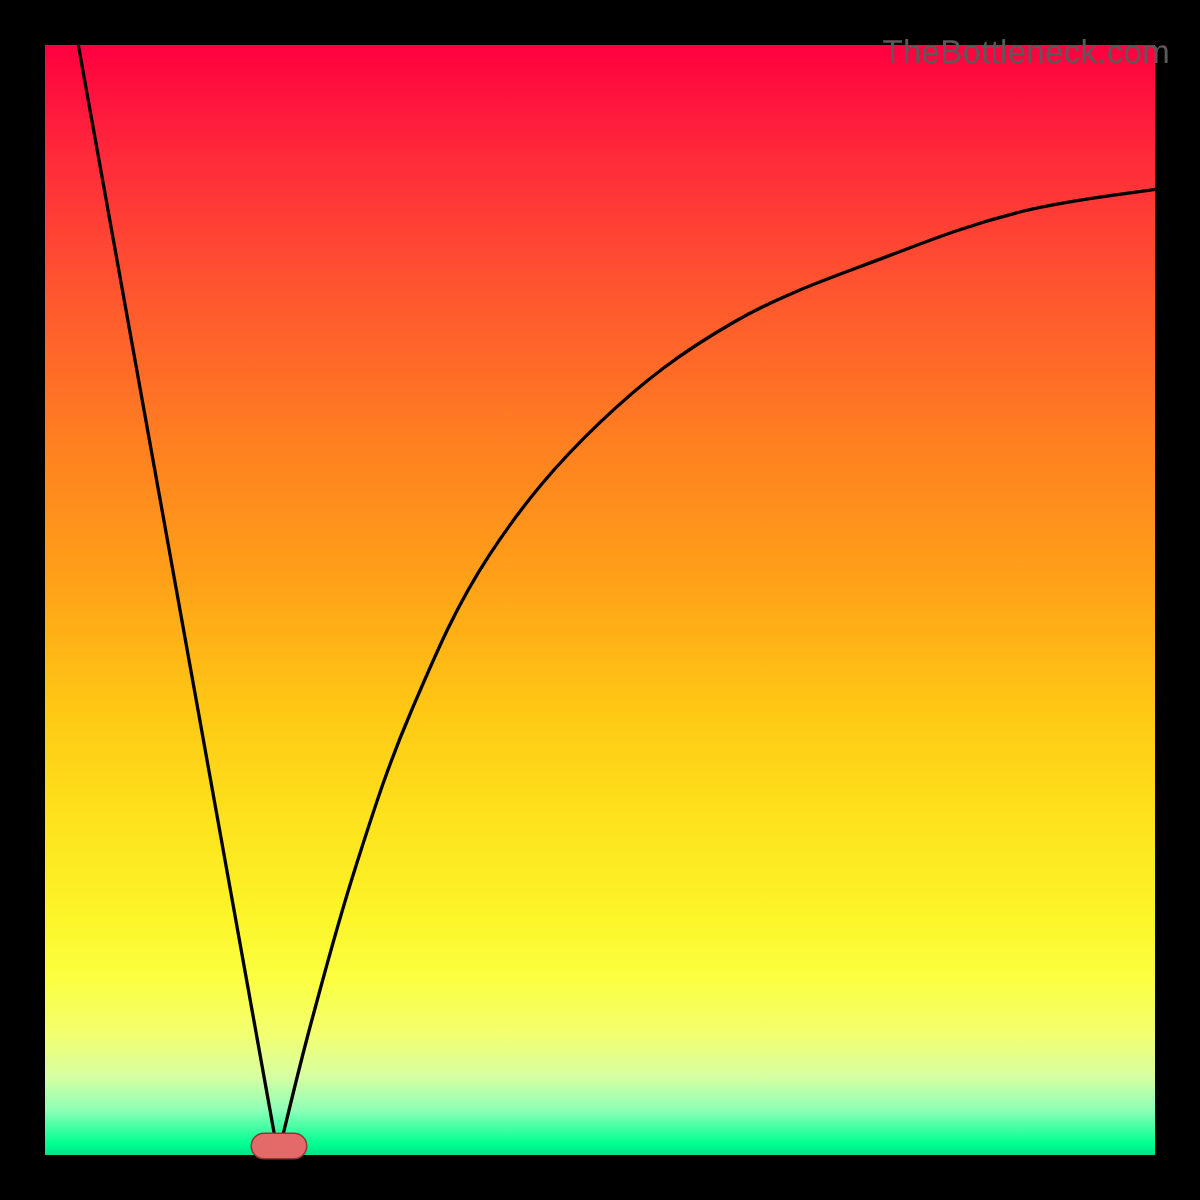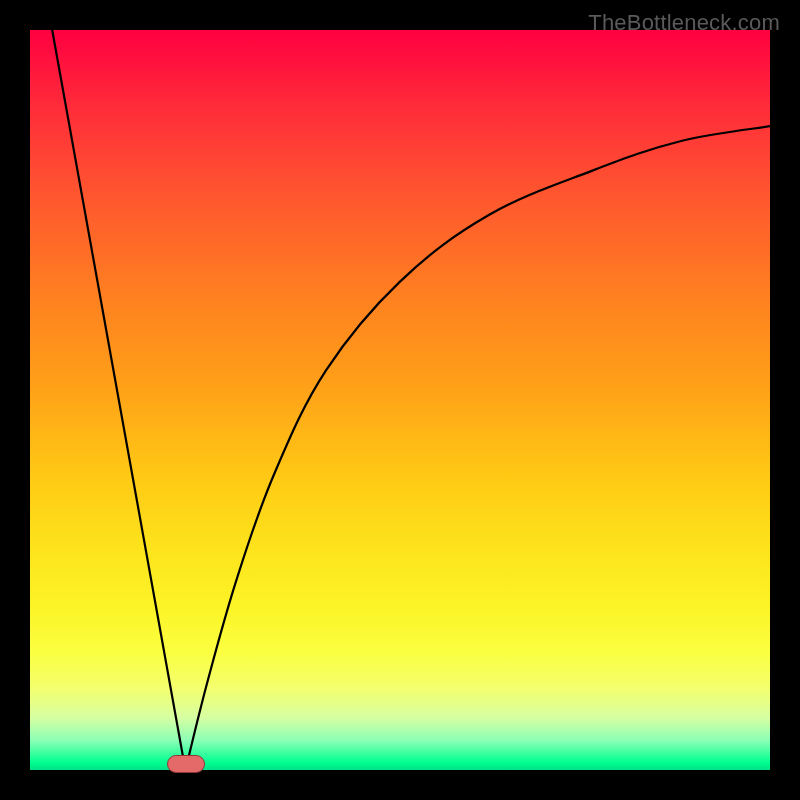--- a/index.html
+++ b/index.html
@@ -12,21 +12,21 @@
     overflow: hidden;
   }
   .container {
     position: relative;
     width: 800px;
     height: 800px;
     background: #000;
   }
   .watermark {
     position: absolute;
-    top: 10px;
+    top: 22px;
     right: 20px;
     color: #5a5a5a;
     font-size: 22px;
     font-weight: 500;
     letter-spacing: 0.2px;
     z-index: 20;
   }
   .plot-area {
     position: absolute;
     left: 30px;

